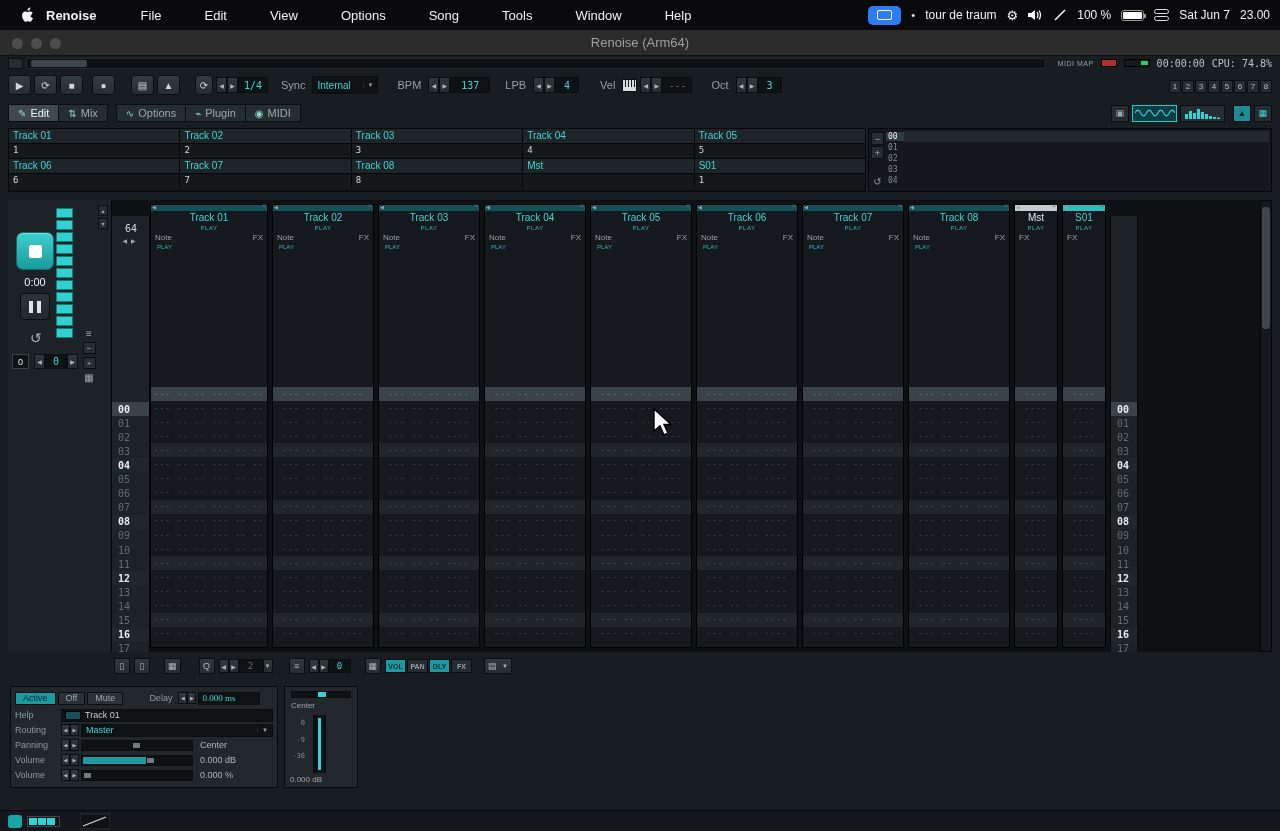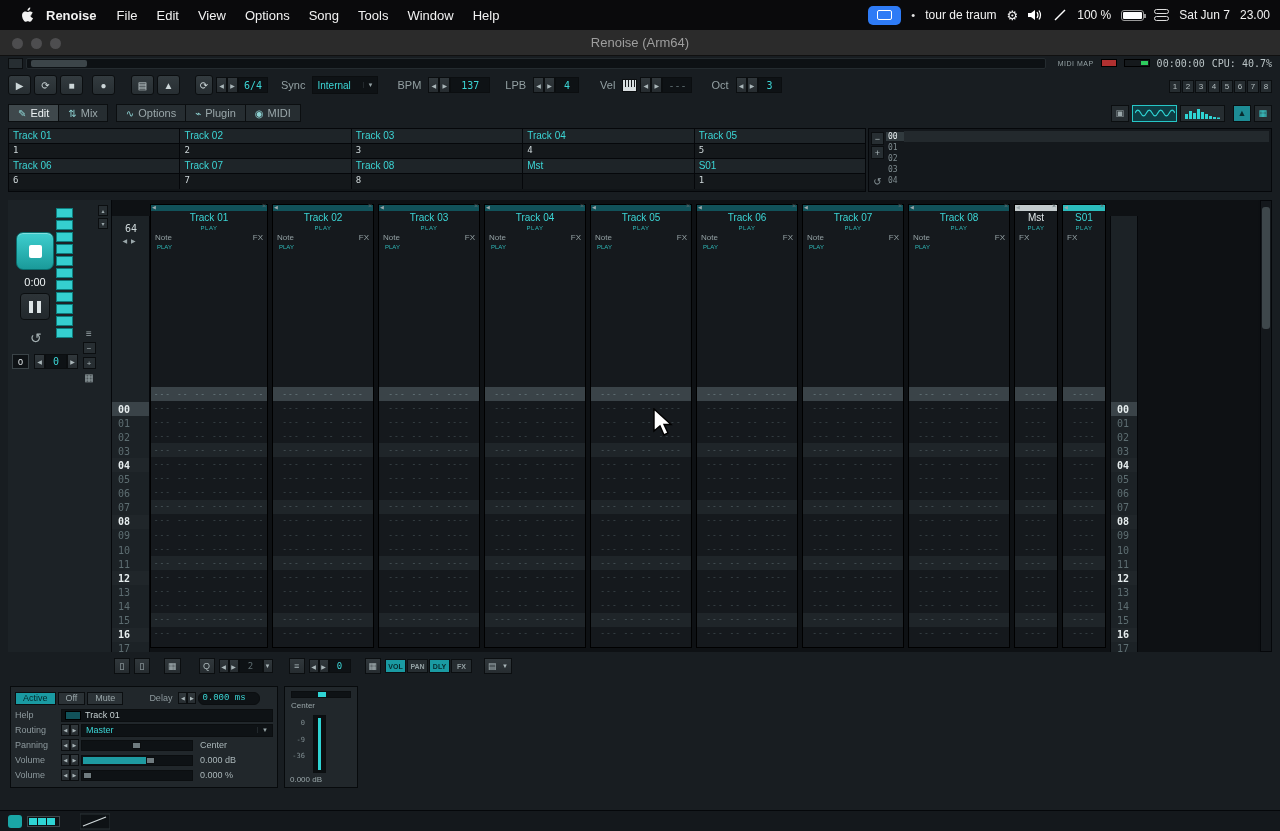--- a/index.html
+++ b/index.html
@@ -3,21 +3,21 @@
 <meta charset="utf-8">
 <style>
 *{margin:0;padding:0;box-sizing:border-box;}
 html,body{width:1280px;height:831px;background:#000;}
 body{font-family:"Liberation Sans",sans-serif;position:relative;overflow:hidden;color:#c6d0d2;}
 
 
 .menubar{position:absolute;left:0;top:0;width:1280px;height:30px;background:#0a0a0c;display:flex;align-items:center;padding:0 10px;color:#f2f2f2;font-size:13px;}
 .apple{width:14px;height:16px;margin:0 12px 0 10px;flex:none;}
 .app-name{font-weight:bold;margin-right:20px;text-align:right;}
-.menu-item{margin-right:19px;cursor:default;}
+.menu-item{margin-right:19px;cursor:default;margin-left:24px;}
 .mb-right{margin-left:auto;display:flex;align-items:center;gap:10px;font-size:12px;}
 .rec-badge{width:33px;height:19px;background:#2e7bf6;border-radius:5px;display:flex;align-items:center;justify-content:center;}
 .rec-badge .scr{width:15px;height:10px;border:1.5px solid #fff;border-radius:2px;}
 .mb-dot{font-size:11px;color:#e8e8e8;}
 .mb-gear{font-size:13px;}
 .battery{width:23px;height:11px;border:1px solid #9a9a9a;border-radius:3px;padding:1px;position:relative;}
 .battery .fill{height:100%;width:100%;background:#fff;border-radius:1px;}
 .battery:after{content:"";position:absolute;right:-3px;top:3px;width:2px;height:4px;background:#9a9a9a;}
 .cc-icon{display:flex;flex-direction:column;gap:2px;}
 .cc-icon i{width:15px;height:5px;border:1px solid #ddd;border-radius:3px;display:block;}
@@ -152,21 +152,21 @@
 
 
 .tpanel{position:absolute;left:10px;top:686px;width:268px;height:102px;background:#21272b;border:1px solid #070a0c;}
 .tp-row{position:absolute;left:4px;right:4px;height:14px;display:flex;align-items:center;}
 .tp-label{width:46px;font-size:9px;color:#8d999d;flex:none;}
 .statebtns{display:flex;gap:2px;}
 .statebtn{height:13px;padding:0 7px;background:#2b3236;border:1px solid #0b0e10;color:#9aa7aa;font-size:9px;display:flex;align-items:center;}
 .statebtn.on{background:#1a9aa2;color:#06282b;}
 .tiny{width:9px;height:12px;background:linear-gradient(#31383c,#262c30);border:1px solid #0b0e10;color:#aab6b9;font-size:5px;display:flex;align-items:center;justify-content:center;flex:none;}
 .field{height:13px;background:#0e1215;border:1px solid #0b0e10;font-size:9px;display:flex;align-items:center;padding:0 3px;}
-.field.teal{color:#3cd6d6;font-family:Liberation Mono, monospace;border-radius:6px;}
+.field.teal{color:#3cd6d6;font-family:Liberation Serif, serif;}
 .swatch{width:16px;height:9px;background:#11525a;border:1px solid #000;margin-right:4px;flex:none;}
 .dropdown.small{height:13px;font-size:9px;}
 .slider{height:11px;background:#0e1215;border:1px solid #0b0e10;position:relative;flex:none;}
 .slider .h{position:absolute;top:1px;width:9px;height:7px;background:#6f7b7f;border:1px solid #0b0e10;}
 .slider .fillbar{position:absolute;left:1px;top:1px;height:7px;background:#1e9aa0;}
 .tp-val{font-size:9px;color:#aab6b9;margin-left:7px;}
 
 
 .mpanel{position:absolute;left:284px;top:686px;width:74px;height:102px;background:#21272b;border:1px solid #070a0c;}
 .mp-slider{position:absolute;left:6px;top:4px;width:60px;height:7px;background:#0e1215;border:1px solid #0b0e10;}
@@ -246,21 +246,21 @@
 
 <div class="scrub-pre"></div>
 <div class="scrub">
     <div class="handle"></div>
   </div>
 <div class="top-right">
   <span class="midi-label">MIDI MAP</span>
   <span class="blk-red"></span>
   <span class="blk-io"></span>
   <span class="clock">00:00:00</span>
-  <span class="cpu">CPU: 40.7%</span>
+  <span class="cpu">CPU: 74.8%</span>
 </div>
 <div class="presets">
     <div class="preset-btn">1</div>
     <div class="preset-btn">2</div>
     <div class="preset-btn">3</div>
     <div class="preset-btn">4</div>
     <div class="preset-btn">5</div>
     <div class="preset-btn">6</div>
     <div class="preset-btn">7</div>
     <div class="preset-btn">8</div>
@@ -284,21 +284,21 @@
     </div>
   <div class="tbtn">
       <span>▲</span>
     </div>
   <div class="tbtn" style="margin-left:12px;width:18px;">
       <span>⟳</span>
     </div>
   <div class="stepper">
     <div class="sbtn">◀</div>
     <div class="sbtn">▶</div>
-    <div class="sval" style="width:30px;">6/4</div>
+    <div class="sval" style="width:30px;">1/4</div>
   </div>
   <span class="tlabel" style="margin-left:10px;text-align:center;">Sync</span>
   <div class="dropdown" style="width:66px;">
     <span>Internal</span>
     <span class="arr">▼</span>
   </div>
   <span class="tlabel" style="margin-left:16px;">BPM</span>
   <div class="stepper">
     <div class="sbtn">◀</div>
     <div class="sbtn">▶</div>

